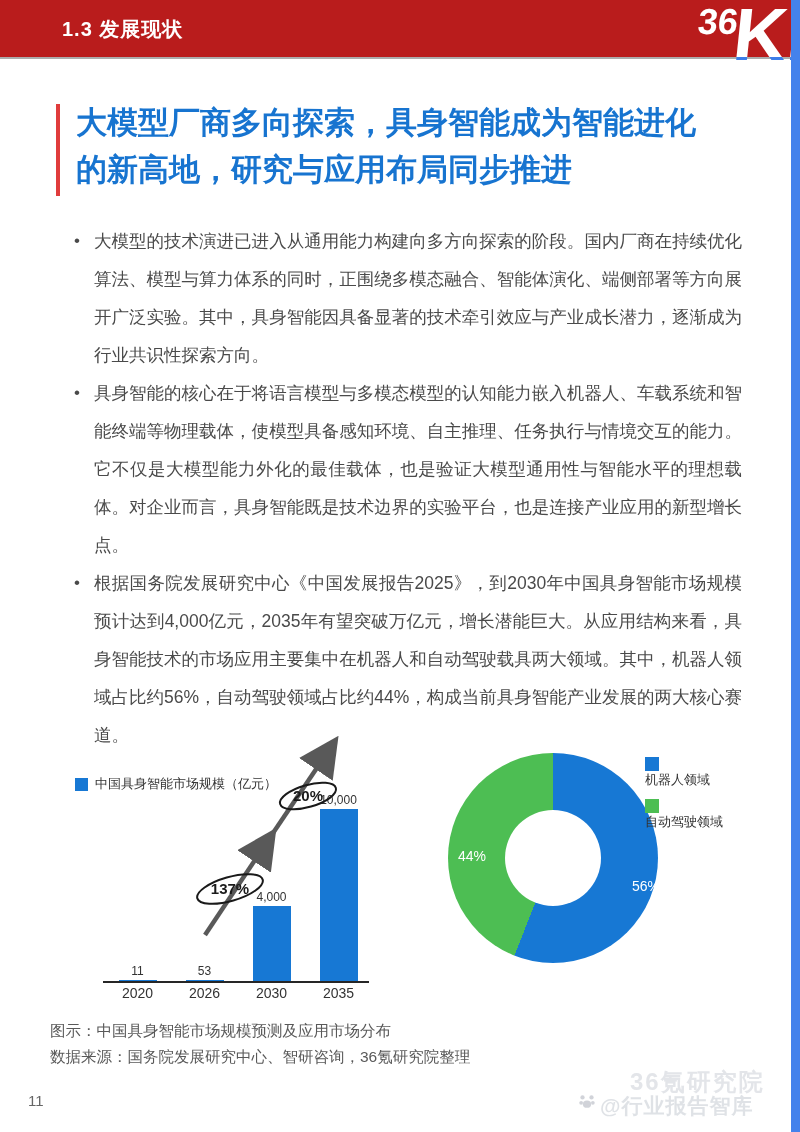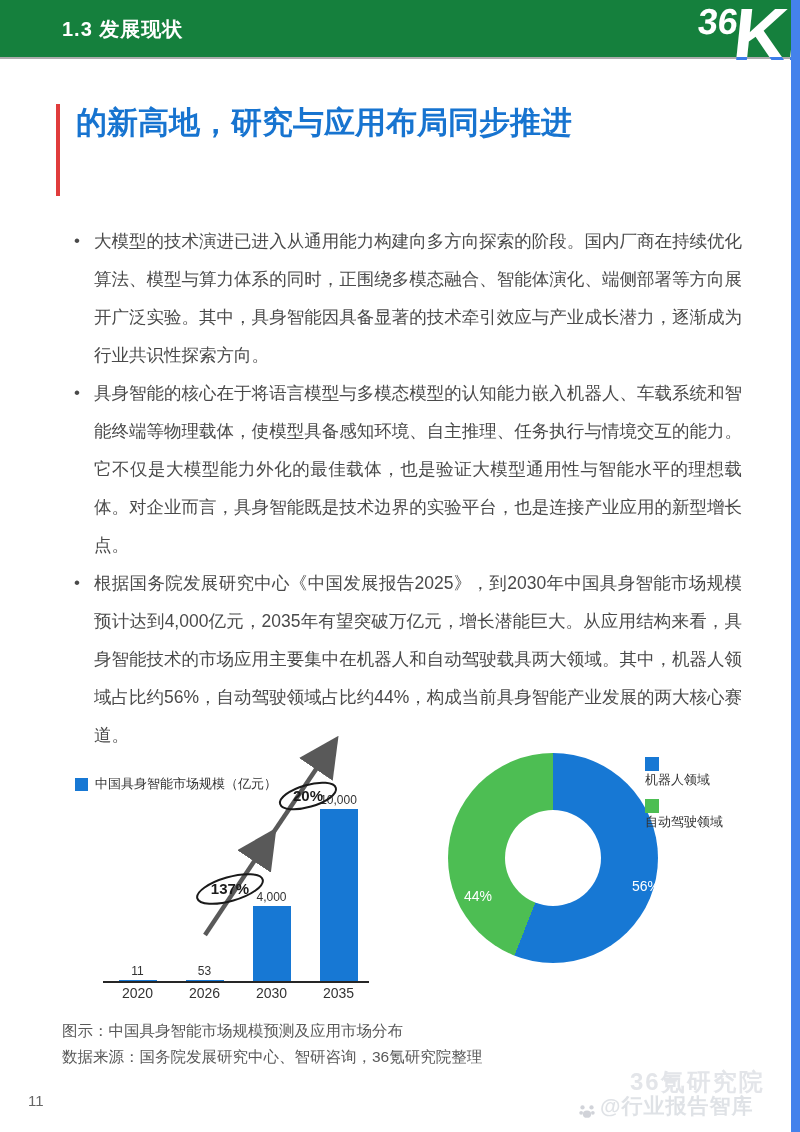--- a/index.html
+++ b/index.html
@@ -5,21 +5,21 @@
   * { margin:0; padding:0; box-sizing:border-box; }
   html,body { background:#ffffff; }
   body { font-family:"Liberation Sans","DejaVu Sans",sans-serif; }
   #page {
     position:relative; width:800px; height:1132px; margin:0 auto;
     background:#ffffff; overflow:hidden;
   }
   
   .header {
     position:absolute; left:0; top:0; width:800px; height:57px;
-    background:#15803d; box-shadow:0 2px 0 rgba(70,70,70,.45);
+    background:#b91c1c; box-shadow:0 2px 0 rgba(70,70,70,.45);
     overflow:hidden;
   }
   .header-section {
     position:absolute; left:62px; top:16px; color:#ffffff;
     font-size:20px; font-weight:700; letter-spacing:1px;
   }
   .logo-36 {
     position:absolute; left:698px; top:4px; color:#ffffff;
     font-size:36px; font-weight:800; transform:skewX(-6deg); line-height:1;
   }
@@ -81,34 +81,34 @@
   .annot-text { font-size:15px; font-weight:700; fill:#1a1a1a; }
   
   .pie-chart { position:absolute; left:440px; top:735px; width:350px; height:272px; }
   .donut { position:absolute; left:8px; top:18px; width:210px; height:210px; border-radius:50%; }
   .donut-hole {
     position:absolute; left:57px; top:57px; width:96px; height:96px;
     border-radius:50%; background:#ffffff;
   }
   .pie-label { position:absolute; color:#ffffff; font-size:14px; }
   .pie-label-1 { left:192px; top:143px; }
-  .pie-label-2 { left:24px; top:113px;margin-top:40px; }
+  .pie-label-2 { left:18px; top:113px; }
   .pie-legend { position:absolute; left:205px; top:22px; }
   .pie-legend-row { display:flex; margin-bottom:10px;flex-direction:column; }
   .pie-legend-row .swatch { width:14px; height:14px; margin-right:9px; }
   .pie-legend-row .legend-label { font-size:13px; color:#333333; }
   
-  .caption { position:absolute; left:50px; top:1018px; color:#595959; font-size:15.5px; line-height:26px;margin-left:12px; }
+  .caption { position:absolute; left:50px; top:1018px; color:#595959; font-size:15.5px; line-height:26px; }
   .page-number { position:absolute; left:28px; top:1092px; color:#666666; font-size:15px; }
   .watermark1 {
     position:absolute; left:630px; top:1066px; width:150px; text-align:left;
     color:rgba(185,190,200,0.40); font-size:24px; font-weight:700; letter-spacing:2px;
   }
   .watermark2 {
-    position:absolute; left:578px; top:1092px; display:flex; align-items:flex-end;
+    position:absolute; left:578px; top:1092px; display:flex; align-items:flex-start;
     color:rgba(185,190,200,0.45); font-size:21px; font-weight:700; letter-spacing:1px;
   }
   .wm-icon { width:18px; height:18px; margin-right:4px; opacity:.45; }
 </style>
 </head>
 <body>
 
 <div id="page">
 
   <div class="header">
@@ -116,20 +116,21 @@
     <div class="logo-36">36</div>
     <div class="logo-kr">Kr</div>
   </div>
   <div class="logo-kr-below-wrap">
     <div class="logo-kr-below">Kr</div>
   </div>
   <div class="edge-strip"></div>
 
   <div class="title-accent"></div>
   <div class="page-title">
+    <div>大模型厂商多向探索，具身智能成为智能进化</div>
     <div>的新高地，研究与应用布局同步推进</div>
   </div>
 
   <div class="bullets">
     <div class="bullet-row">
       <div class="bullet-dot">•</div>
       <div class="bullet-text">大模型的技术演进已进入从通用能力构建向多方向探索的阶段。国内厂商在持续优化算法、模型与算力体系的同时，正围绕多模态融合、智能体演化、端侧部署等方向展开广泛实验。其中，具身智能因具备显著的技术牵引效应与产业成长潜力，逐渐成为行业共识性探索方向。</div>
     </div>
     <div class="bullet-row">
       <div class="bullet-dot">•</div>

